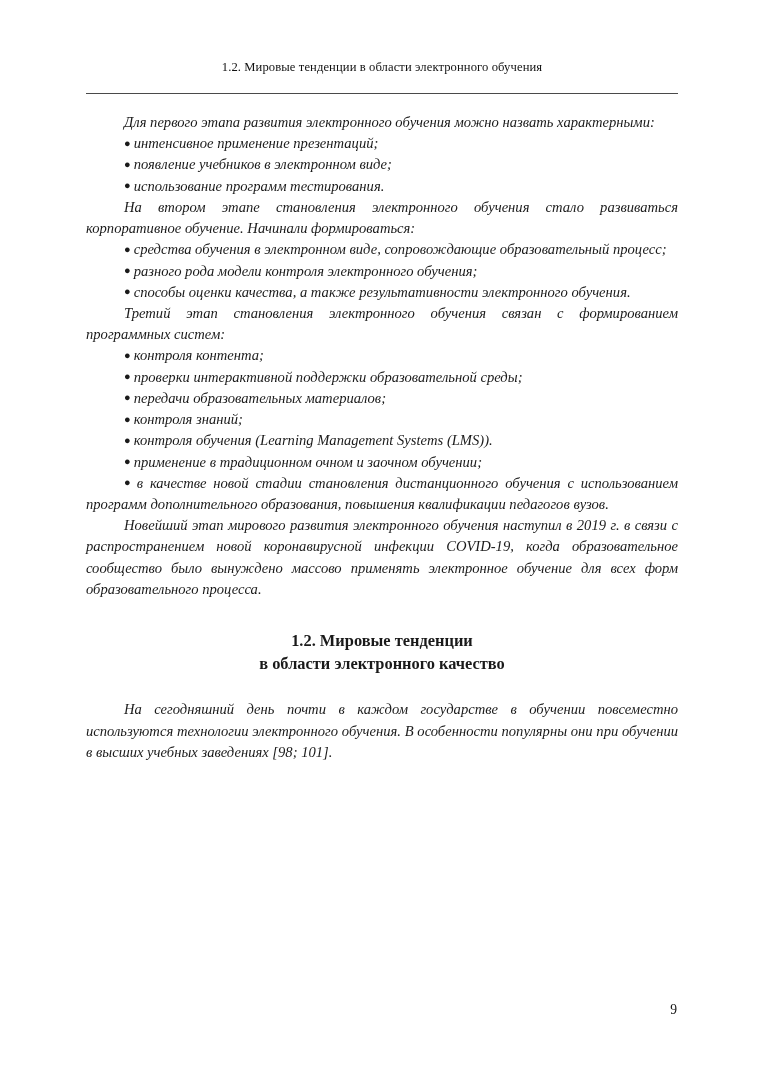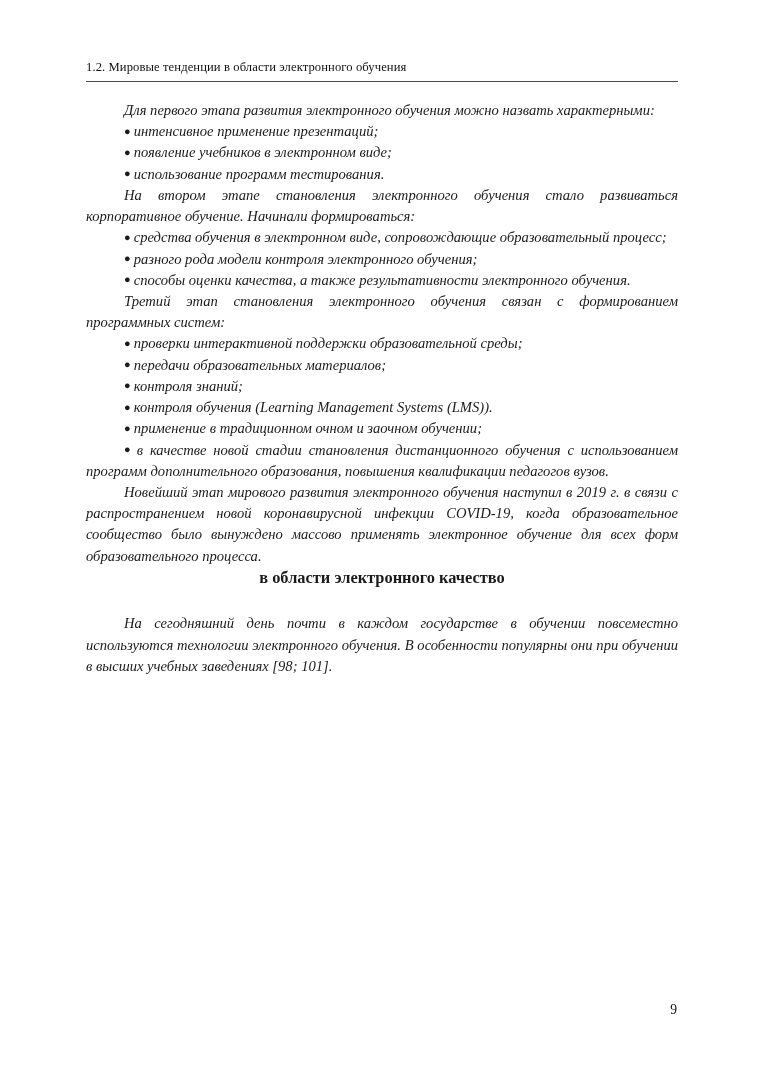--- a/index.html
+++ b/index.html
@@ -17,25 +17,25 @@
     box-sizing: border-box;
     overflow: hidden;
   }
   .content {
     position: absolute;
     left: 86px;
     top: 60px;
     width: 592px;
   }
   .running-head {
-    text-align: left;
+    text-align: center;
     font-size: 12.6px;
     letter-spacing: 0.1px;
     color: #111;
-    padding-bottom: 6px;
+    padding-bottom: 18px;
     border-bottom: 1px solid #4a4a4a;
     margin-bottom: 18px;
   }
   p.body {
     margin: 0;
     font-size: 14.6px;
     line-height: 1.455;
     text-align: justify;
     text-justify: inter-word;
     text-indent: 0;
@@ -94,39 +94,41 @@
 
 
       <p class="body bullet"><span class="dot">●</span><span>средства обучения в электронном виде, сопровождающие образовательный процесс;</span></p>
 
       <p class="body bullet"><span class="dot">●</span><span>разного рода модели контроля электронного обучения;</span></p>
 
       <p class="body bullet"><span class="dot">●</span><span>способы оценки качества, а также результативности электронного обучения.</span></p>
 
       <p class="body indent">Третий этап становления электронного обучения связан с формированием программных систем:</p>
 
+      <p class="body bullet"><span class="dot">●</span><span>контроля контента;</span></p>
 
       <p class="body bullet"><span class="dot">●</span><span>проверки интерактивной поддержки образовательной среды;</span></p>
 
       <p class="body bullet"><span class="dot">●</span><span>передачи образовательных материалов;</span></p>
 
       <p class="body bullet"><span class="dot">●</span><span>контроля знаний;</span></p>
 
       <p class="body bullet"><span class="dot">●</span><span>контроля обучения (Learning Management Systems (LMS)).</span></p>
 
 
       <p class="body bullet"><span class="dot">●</span><span>применение в традиционном очном и заочном обучении;</span></p>
 
       <p class="body bullet"><span class="dot">●</span><span>в качестве новой стадии становления дистанционного обучения с использованием программ дополнительного образования, повышения квалификации педагогов вузов.</span></p>
 
       <p class="body indent">Новейший этап мирового развития электронного обучения наступил в 2019 г. в связи с распространением новой коронавирусной инфекции COVID-19, когда образовательное сообщество было вынуждено массово применять электронное обучение для всех форм образовательного процесса.</p>
 
     </div>
 
     <div>
+      <div class="section-title">1.2. Мировые тенденции</div>
       <div class="section-title" style="margin-top:0;">в области электронного качество</div>
     </div>
 
     <div class="after-title">
       <p class="body indent">На сегодняшний день почти в каждом государстве в обучении повсеместно используются технологии электронного обучения. В особенности популярны они при обучении в высших учебных заведениях [98; 101].</p>
     </div>
 
   </div>
 
   <div class="folio">9</div>

